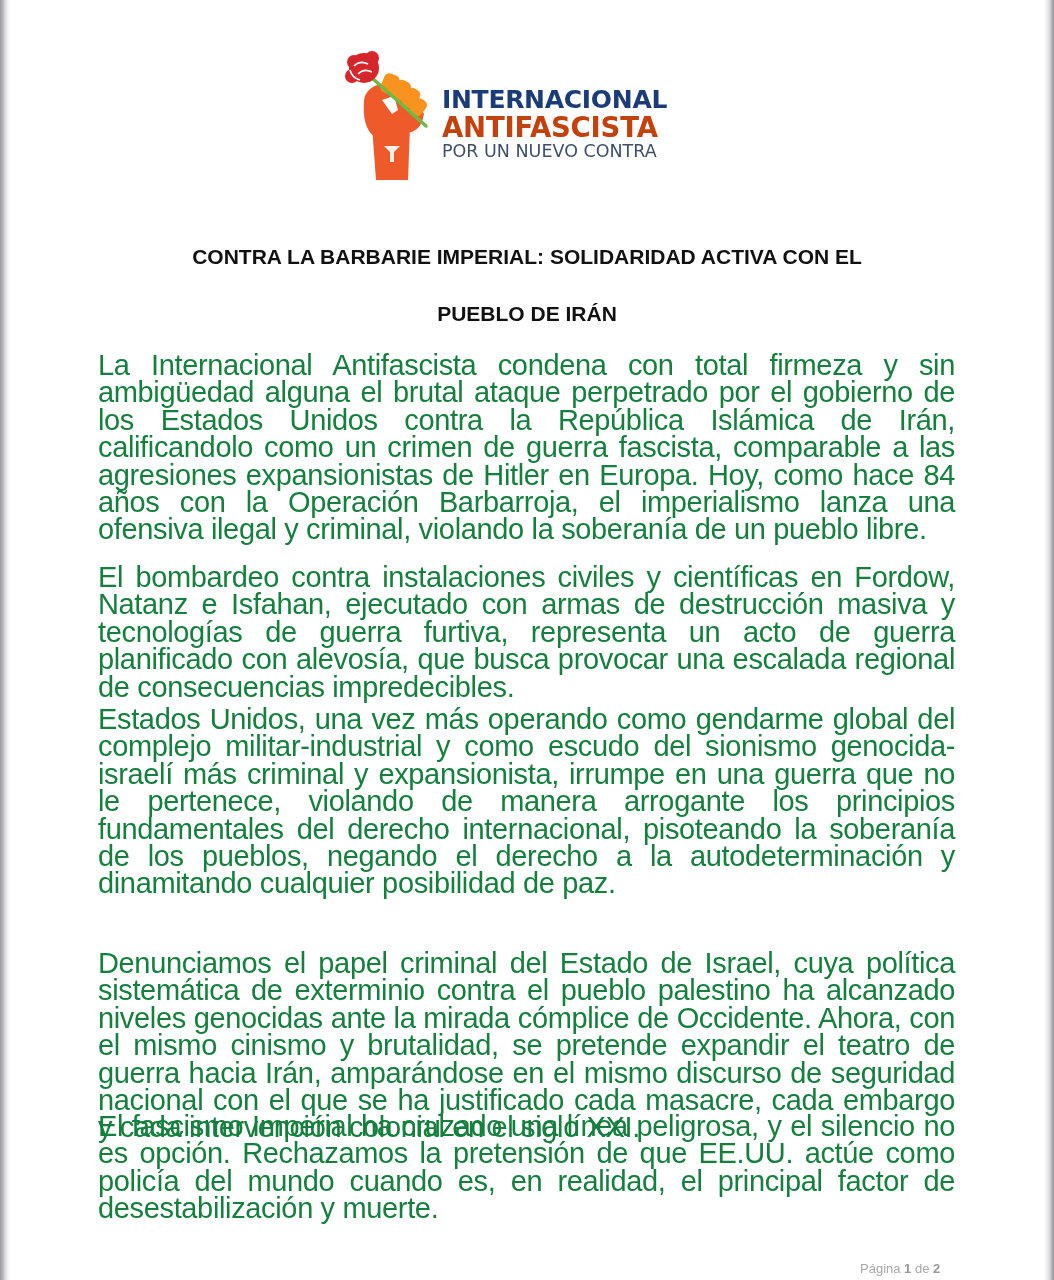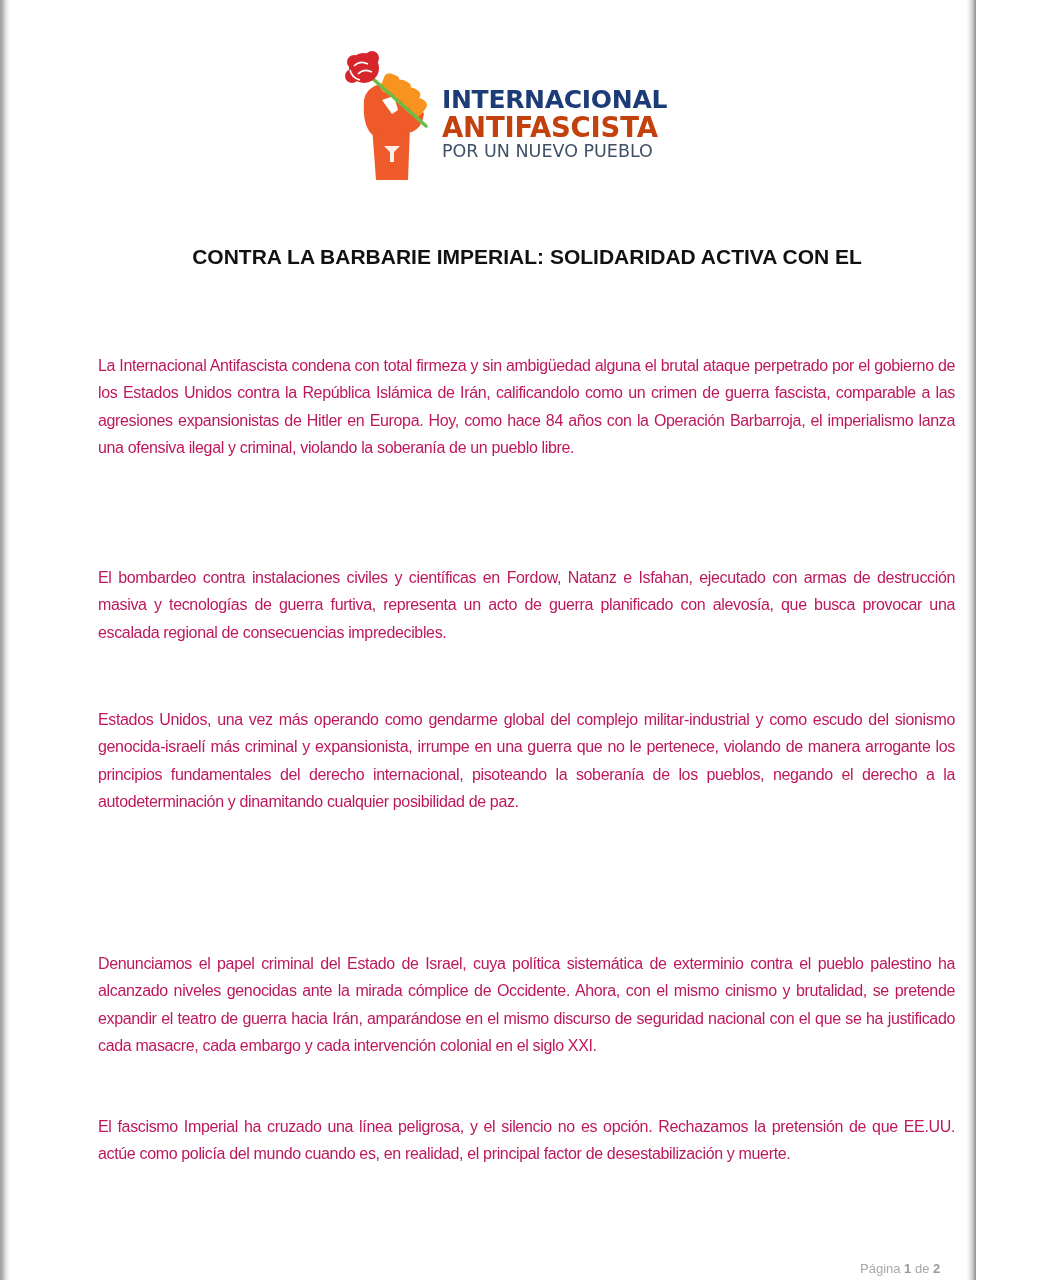--- a/index.html
+++ b/index.html
@@ -5,21 +5,21 @@
   html, body {
     margin: 0;
     padding: 0;
     width: 1054px;
     height: 1280px;
     overflow: hidden;
     background: #ffffff;
   }
   .page {
     position: relative;
-    width: 976px;
+    width: 1054px;
     height: 1280px;
     background: #ffffff;
     overflow: hidden;
     text-decoration: underline;
   }
   .edge-left {
     position: absolute;
     left: 0; top: 0;
     width: 10px; height: 1280px;
     background: linear-gradient(to right, #9a9aa0 0px, #b8b8bd 3px, #d9d9dc 5px, #ececee 7px, #ffffff 10px);
@@ -86,23 +86,23 @@
     color: #111111;
     line-height: 42px;
   }
   .title-1 { top: 236px; }
   .title-2 { top: 293px; }
   .para {
     position: absolute;
     left: 98px;
     width: 857px;
     font-family: "Liberation Sans", sans-serif;
-    font-size: 16px;
+    font-size: 29px;
     line-height: 27.4px;
-    color: #be185d;
+    color: #15803d;
     text-align: justify;
     letter-spacing: -0.35px;
     margin: 0;
   }
   .p1 { top: 352px; }
   .p2 { top: 564px; }
   .p3 { top: 706px; }
   .p4 { top: 950px; }
   .p5 { top: 1113px; }
   .footer {
@@ -145,25 +145,26 @@
         <circle cx="30" cy="10" r="7" fill="#d7262b"></circle>
         <circle cx="10" cy="28" r="7" fill="#d7262b"></circle>
         <path d="M12 18 Q18 12 26 16 M16 26 Q22 20 30 24 M8 22 Q10 30 18 32" stroke="#ffffff" stroke-width="1.6" fill="none"></path>
       </g>
 
       <path d="M42 98 L58 98 L52 104 L52 114 L48 114 L48 104 Z" fill="#ffffff" opacity="0.9"></path>
     </svg>
     <div class="logo-text">
       <div class="logo-line1">INTERNACIONAL</div>
       <div class="logo-line2">ANTIFASCISTA</div>
-      <div class="logo-line3">POR UN NUEVO PUEBLO</div>
+      <div class="logo-line3">POR UN NUEVO CONTRA</div>
     </div>
   </div>
 
   <div class="title title-1">CONTRA LA BARBARIE IMPERIAL: SOLIDARIDAD ACTIVA CON EL</div>
+  <div class="title title-2">PUEBLO DE IRÁN</div>
 
   <p class="para p1">La Internacional Antifascista condena con total firmeza y sin ambigüedad alguna el brutal ataque perpetrado por el gobierno de los Estados Unidos contra la República Islámica de Irán, calificandolo como un crimen de guerra fascista, comparable a las agresiones expansionistas de Hitler en Europa. Hoy, como hace 84 años con la Operación Barbarroja, el imperialismo lanza una ofensiva ilegal y criminal, violando la soberanía de un pueblo libre.</p>
   <p class="para p2">El bombardeo contra instalaciones civiles y científicas en Fordow, Natanz e Isfahan, ejecutado con armas de destrucción masiva y tecnologías de guerra furtiva, representa un acto de guerra planificado con alevosía, que busca provocar una escalada regional de consecuencias impredecibles.</p>
   <p class="para p3">Estados Unidos, una vez más operando como gendarme global del complejo militar-industrial y como escudo del sionismo genocida-israelí más criminal y expansionista, irrumpe en una guerra que no le pertenece, violando de manera arrogante los principios fundamentales del derecho internacional, pisoteando la soberanía de los pueblos, negando el derecho a la autodeterminación y dinamitando cualquier posibilidad de paz.</p>
   <p class="para p4">Denunciamos el papel criminal del Estado de Israel, cuya política sistemática de exterminio contra el pueblo palestino ha alcanzado niveles genocidas ante la mirada cómplice de Occidente. Ahora, con el mismo cinismo y brutalidad, se pretende expandir el teatro de guerra hacia Irán, amparándose en el mismo discurso de seguridad nacional con el que se ha justificado cada masacre, cada embargo y cada intervención colonial en el siglo XXI.</p>
   <p class="para p5">El fascismo Imperial ha cruzado una línea peligrosa, y el silencio no es opción. Rechazamos la pretensión de que EE.UU. actúe como policía del mundo cuando es, en realidad, el principal factor de desestabilización y muerte.</p>
 
   <div class="footer">
     <span>Página</span>
     <b>1</b>

